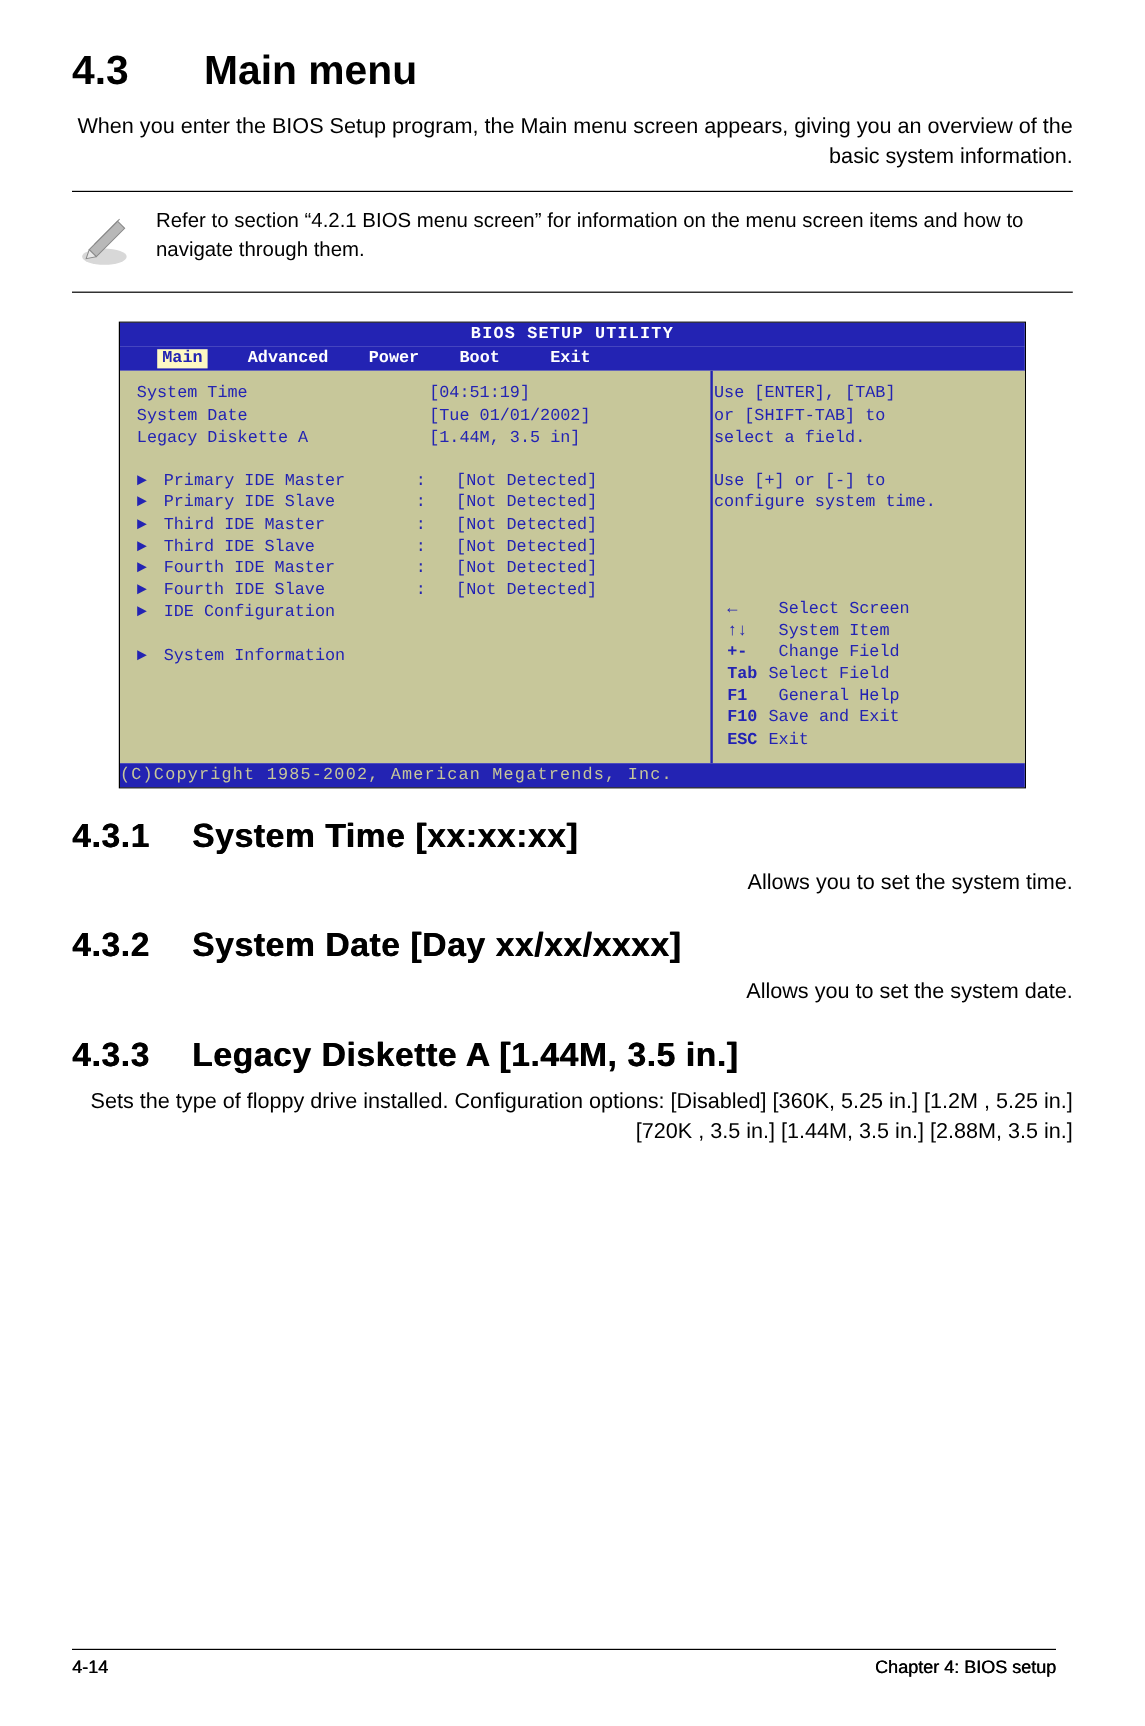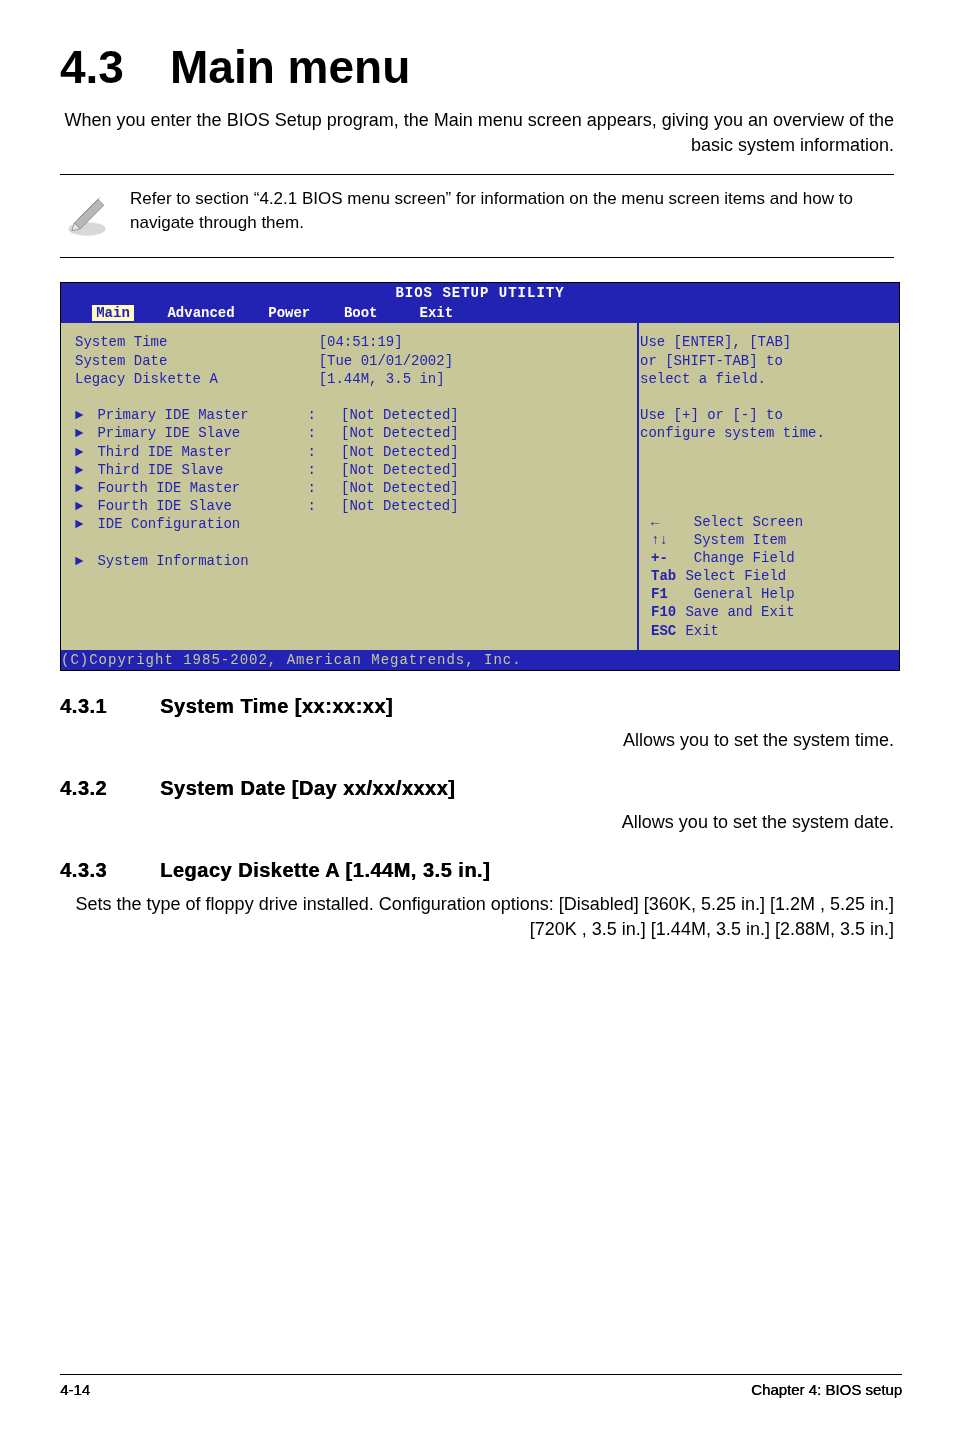--- a/index.html
+++ b/index.html
@@ -7,21 +7,21 @@
     font-family: Arial, Helvetica, sans-serif;
     background: #ffffff;
     color: #000000;
     width: 954px;
     padding: 40px 60px 40px 60px;
     position: relative;
     min-height: 1438px;
   }
 
   .h1 {
-    font-size: 46px;
+    font-size: 34px;
     font-weight: bold;
     margin-bottom: 14px;
   }
   .h1 .num { display: inline-block; width: 110px; }
 
   .body-text {
     font-size: 18px;
     line-height: 1.4;
     margin-bottom: 16px;
     text-align: right;
@@ -35,21 +35,21 @@
     border-bottom: 1px solid #000;
     padding: 10px 0 14px 0;
     margin-bottom: 24px;
     gap: 16px;
   }
   .note-icon svg { width: 54px; height: 54px; }
   .note-text { font-size: 17px; line-height: 1.4; flex: 1; padding-top: 2px; }
 
   
   .bios {
-    width: 840px;
+    width: 756px;
     margin: 0 auto 12px auto;
     font-family: "Courier New", monospace;
     font-size: 14px;
     border: 1px solid #000;
   }
   .bios-bar {
     background: #2323b3;
     color: #ffffff;
     padding: 2px 6px;
     font-weight: bold;
@@ -97,35 +97,35 @@
   .bios-foot {
     background: #2323b3;
     color: #c7c79a;
     text-align: left;
     padding: 2px 0;
     letter-spacing: 1px;
   }
 
   
   .h2 {
-    font-size: 20px;
+    font-size: 28px;
     font-weight: bold;
     letter-spacing: 0.5px;
     margin-top: 24px;
     margin-bottom: 10px;
     font-family: Arial, sans-serif;
     text-shadow: 0.5px 0 0 currentColor; 
   }
   .h2 .num { display: inline-block; width: 100px; }
 
   .foot {
     position: absolute;
     bottom: 40px;
     left: 60px;
-    right: 52px;
+    right: 74px;
     border-top: 1px solid #000;
     padding-top: 6px;
     display: flex;
     justify-content: space-between;
     font-size: 15px;
   }
   .foot .right { text-shadow: 0.4px 0 0 currentColor; }
   .foot .left  { text-shadow: 0.4px 0 0 currentColor; }
 </style>
 </head>

